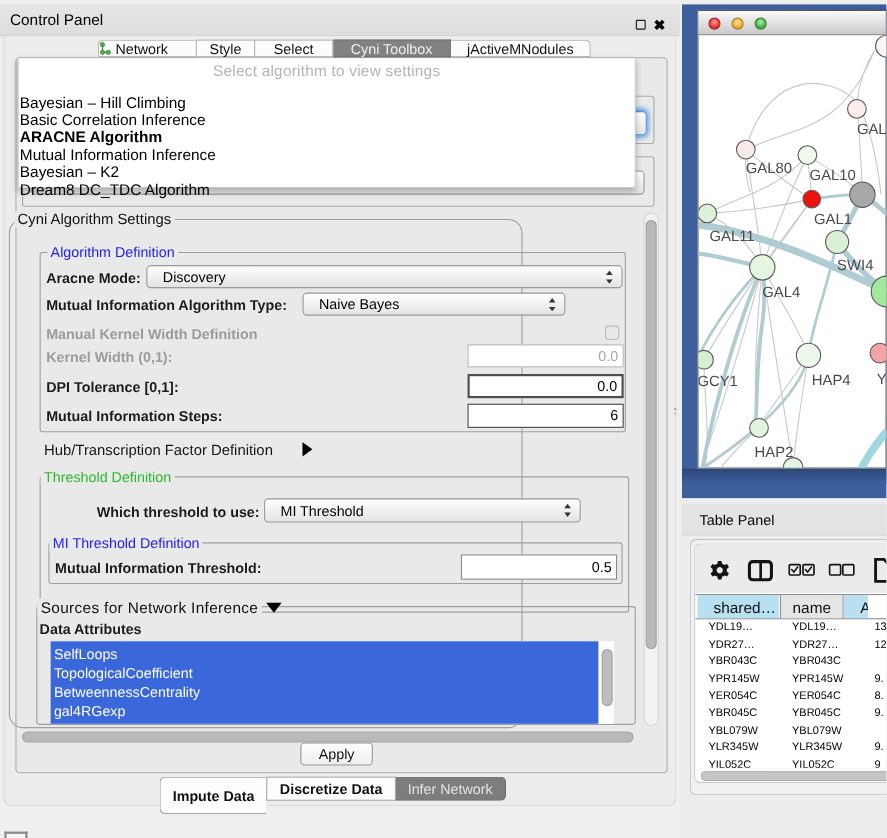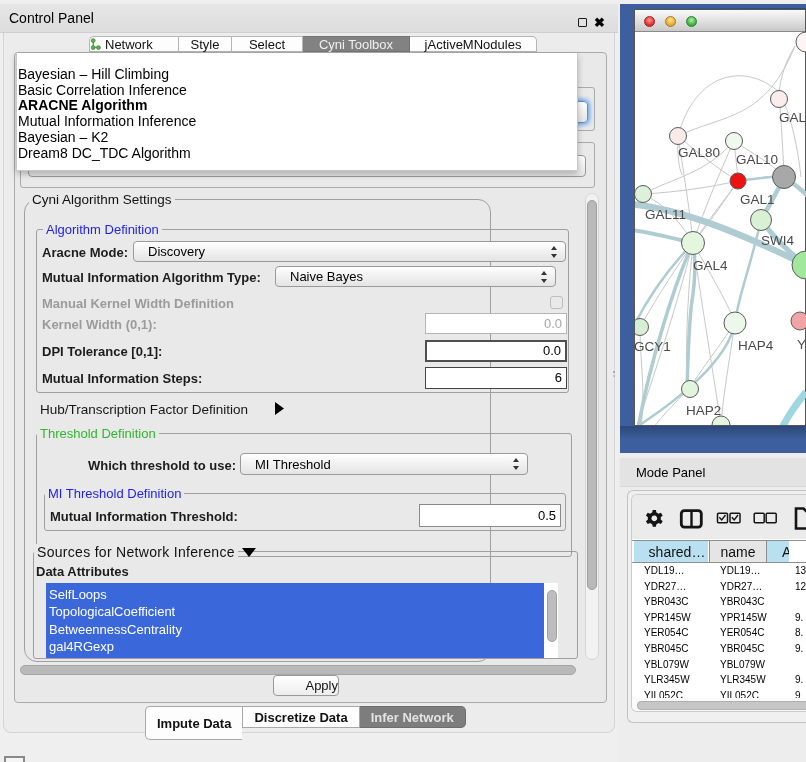--- a/index.html
+++ b/index.html
@@ -39,37 +39,37 @@
   <div style="width:72px;background:#fdfdfd;border:1px solid #b5b5b5;display:flex;align-items:center;justify-content:center">Select</div>
   <div style="width:107px;background:#828282;border:1px solid #747474;border-left:none;display:flex;align-items:center;justify-content:center;color:#f0f0f0">Cyni Toolbox</div>
   <div style="width:127px;background:#fdfdfd;border:1px solid #b5b5b5;border-left:none;border-radius:0 5px 0 0;display:flex;align-items:center;justify-content:center">jActiveMNodules</div>
 </div>
 
 <div class="group" style="left:20px;top:87px;width:575px;height:44px;border-color:#aaa"></div>
 <div class="combo" style="left:28px;top:101px;width:560px;height:22px;box-shadow:0 0 4px 2px #6fa6e8;border-color:#5b8fd4"></div>
 <div class="group" style="left:20px;top:142px;width:575px;height:46px;border-color:#aaa"></div>
 <div class="combo" style="left:28px;top:155px;width:558px;height:22px"></div>
 
-<div class="group" style="left:24px;top:199px;width:467px;height:463px;border-radius:13px">
+<div class="group" style="left:8px;top:199px;width:467px;height:463px;border-radius:13px">
   <div class="gtitle" style="left:4px;font-size:13.5px">Cyni Algorithm Settings</div>
 </div>
 
 <div class="group" style="left:36px;top:229px;width:533px;height:164px">
   <div class="gtitle" style="color:#2222ee">Algorithm Definition</div>
 </div>
 <div class="lbl" style="left:42px;top:245px">Aracne Mode:</div>
 <div class="combo" style="left:133px;top:241px;width:433px;height:21px">
     <span class="ctext">Discovery</span>
   <svg class="arrows" viewBox="0 0 8 12">
       <path d="M4 0 L7 4 L1 4 Z" fill="#333"></path>
       <path d="M4 12 L7 8 L1 8 Z" fill="#333"></path>
     </svg>
   </div>
 <div class="lbl" style="left:42px;top:270px">Mutual Information Algorithm Type:</div>
-<div class="combo" style="left:275px;top:266px;width:281px;height:21px">
+<div class="combo" style="left:275px;top:266px;width:239px;height:21px">
     <span class="ctext">Naive Bayes</span>
   <svg class="arrows" viewBox="0 0 8 12">
       <path d="M4 0 L7 4 L1 4 Z" fill="#333"></path>
       <path d="M4 12 L7 8 L1 8 Z" fill="#333"></path>
     </svg>
   </div>
 <div class="lbl dis" style="left:42px;top:296px">Manual Kernel Width Definition</div>
 <div class="abs" style="left:550px;top:296px;width:13px;height:13px;background:#e9e9e9;border:1px solid #bdbdbd;border-radius:3px"></div>
 <div class="lbl dis" style="left:42px;top:317px">Kernel Width (0,1):</div>
 <div class="tin" style="left:425px;top:313px;width:142px;height:21px;border-color:#b5b5b5;color:#a7a7a7;line-height:19px">0.0</div>
@@ -110,33 +110,34 @@
 <div class="lbl" style="left:36px;top:564px">Data Attributes</div>
 <div class="abs" style="left:46px;top:583px;width:512px;height:75px;background:#fff">
   <div style="background:#3a67d9;color:#fff;font-size:13px;width:498px;height:75px;padding:3px 0 12px 3px;line-height:17.3px">SelfLoops<br>TopologicalCoefficient<br>BetweennessCentrality<br>gal4RGexp</div>
   <div class="abs" style="right:1px;top:7px;width:10px;height:52px;background:#bdbdbd;border:1px solid #a0a0a0;border-radius:5px"></div>
 </div>
 
 <div class="abs" style="left:585px;top:193px;width:14px;height:467px;background:#f2f2f2;border:1px solid #d5d5d5;border-radius:7px"></div>
 <div class="abs" style="left:587px;top:200px;width:10px;height:390px;background:#b9b9b9;border:1px solid #9d9d9d;border-radius:6px"></div>
 <div class="abs" style="left:20px;top:665px;width:556px;height:10px;background:#b9b9b9;border:1px solid #a5a5a5;border-radius:5px"></div>
 
-<div class="abs" style="left:273px;top:675px;width:66px;height:21px;background:linear-gradient(#fff,#ededed);border:1px solid #9a9a9a;border-radius:4px;text-align:right;line-height:19px;font-size:13px">Apply</div>
+<div class="abs" style="left:273px;top:675px;width:66px;height:21px;background:linear-gradient(#fff,#ededed);border:1px solid #9a9a9a;border-radius:4px;text-align:center;line-height:19px;font-size:13px">Apply</div>
 
 <div class="abs" style="left:145px;top:706px;height:22px;display:flex;font-size:13px;font-weight:bold">
   <div style="background:#fdfdfd;border:1px solid #a8a8a8;border-right:none;border-radius:5px 0 0 5px;display:flex;align-items:center;padding:16px 11px">Impute Data</div>
   <div style="background:#fdfdfd;border:1px solid #a8a8a8;display:flex;align-items:center;padding:0 11px">Discretize Data</div>
-  <div style="background:#7d7d7d;border:1px solid #6d6d6d;border-left:none;border-radius:0 5px 5px 0;display:flex;align-items:center;padding:5px 11px;color:#e3e3e3;font-weight:bold">Infer Network</div>
+  <div style="background:#7d7d7d;border:1px solid #6d6d6d;border-left:none;border-radius:0 5px 5px 0;display:flex;align-items:center;padding:5px 11px;color:#e3e3e3;font-weight:normal">Infer Network</div>
 </div>
 <div class="abs" style="left:4px;top:756px;width:21px;height:6px;background:#f5f5f5;border:2px solid #8a8a8a;border-bottom:none"></div>
 
 <div class="abs" style="left:613px;top:371px;width:2px;height:2px;background:#979797;border-radius:50%"></div>
 <div class="abs" style="left:613px;top:375px;width:2px;height:2px;background:#b5b5b5;border-radius:50%"></div>
 
 <div class="abs" style="left:16px;top:53px;width:562px;height:118px;background:#fff;border:1px solid #c8c8c8;border-top:none;box-shadow:0 3px 6px rgba(0,0,0,0.25);border-radius:0 0 2px 2px;z-index:30">
+  <div style="text-align:center;color:#b4b4b4;font-size:14px;letter-spacing:0.2px;padding-top:3px">Select algorithm to view settings</div>
   <div style="font-size:14px;color:#000;padding-left:1px;line-height:15.7px;margin-top:14px">
     Bayesian – Hill Climbing<br>
     Basic Correlation Inference<br>
     <span class="bold">ARACNE Algorithm</span><br>
     Mutual Information Inference<br>
     Bayesian – K2<br>
     Dream8 DC_TDC Algorithm
   </div>
 </div>
 
@@ -226,21 +227,21 @@
         <text x="103" y="318">HAP4</text>
         <text x="-1" y="319">GCY1</text>
         <text x="51" y="383">HAP2</text>
       </g>
     </svg>
   </div>
 </div>
 
 <div class="abs" style="left:618px;top:453px;width:188px;height:309px;background:#ededed"></div>
 <div class="abs" style="left:620px;top:458px;width:186px;height:29px;background:#e3e3e3;border-bottom:1px solid #d8d8d8">
-  <div style="padding:7px 0 0 16px;font-size:13px;color:#000">Mode Panel</div>
+  <div style="padding:7px 0 0 16px;font-size:13px;color:#000">Table Panel</div>
 </div>
 <div class="abs" style="left:627px;top:490px;width:179px;height:233px;background:#f0f0f0;border:1px solid #c2c2c2;border-radius:6px 0 0 6px;border-right:none"></div>
 <div class="abs" style="left:631px;top:494px;width:175px;height:218px;background:#fff;border:1px solid #cbcbcb;border-radius:6px 0 0 6px;border-right:none;overflow:hidden">
 
   <svg width="175" height="44" style="display:block">
     <rect x="0" y="0" width="175" height="44" fill="#ebebeb"></rect>
     <g transform="translate(22.3,23.4)" fill="#141414">
       <path fill-rule="evenodd" d="M -1.6 -8.4 L 1.6 -8.4 L 2.1 -5.9 A 6 6 0 0 1 4.2 -4.7 L 6.6 -5.6 L 8.4 -2.9 L 6.4 -1.2 A 6 6 0 0 1 6.4 1.2 L 8.4 2.9 L 6.6 5.6 L 4.2 4.7 A 6 6 0 0 1 2.1 5.9 L 1.6 8.4 L -1.6 8.4 L -2.1 5.9 A 6 6 0 0 1 -4.2 4.7 L -6.6 5.6 L -8.4 2.9 L -6.4 1.2 A 6 6 0 0 1 -6.4 -1.2 L -8.4 -2.9 L -6.6 -5.6 L -4.2 -4.7 A 6 6 0 0 1 -2.1 -5.9 Z M 0 -2.9 A 2.9 2.9 0 1 0 0.01 -2.9 Z"></path>
     </g>
     <g fill="none" stroke="#141414">

